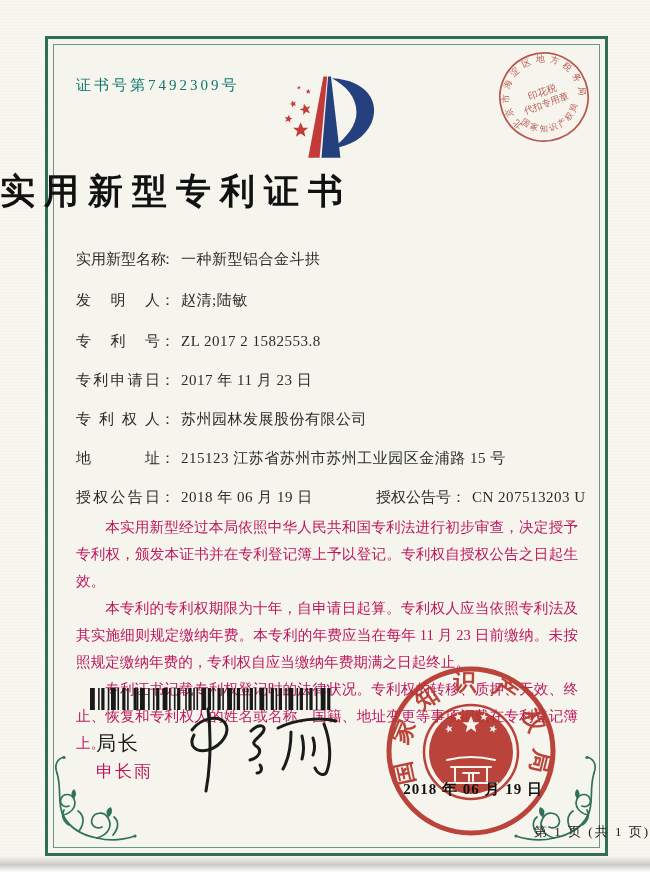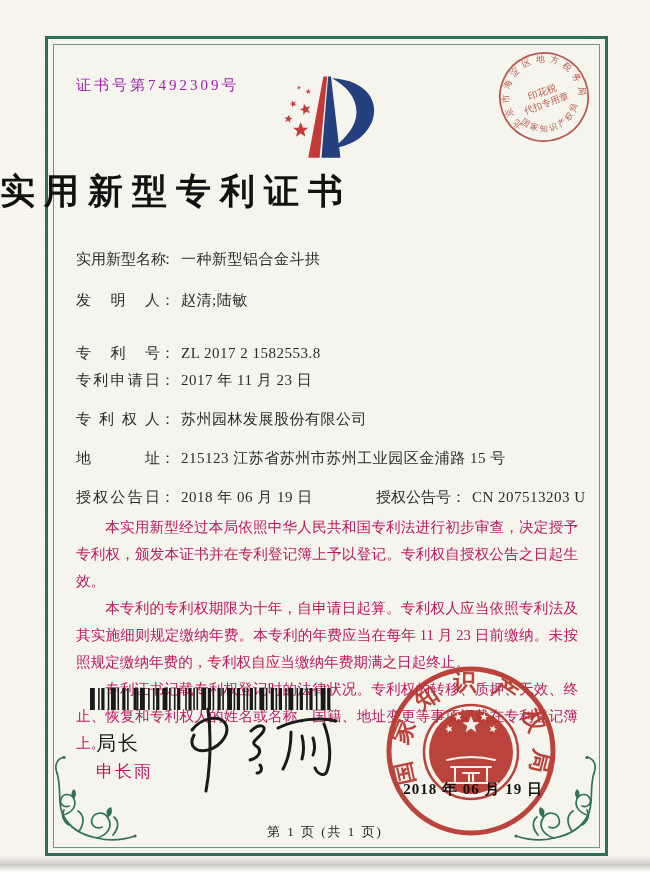--- a/index.html
+++ b/index.html
@@ -7,41 +7,41 @@
         box-shadow:0 2px 6px rgba(0,0,0,.25);}
   .page::before{content:"";position:absolute;inset:0;
         background:repeating-linear-gradient(0deg,rgba(40,90,70,.02) 0 1px,transparent 1px 3px);
         pointer-events:none;}
   .scan-shadow{position:absolute;left:0;right:0;bottom:0;height:16px;
         background:linear-gradient(180deg,rgba(0,0,0,0) 0%,rgba(90,90,88,.28) 55%,rgba(255,255,255,.9) 100%);}
   .frame{position:absolute;left:45px;top:36px;width:557px;height:814px;
         border:3px solid #2f6e57;background:#f6f5ed;}
   .frame-inner{position:absolute;left:5px;top:5px;right:5px;bottom:5px;
         border:1px solid #69977f;pointer-events:none;}
-  .cert-no{position:absolute;left:76px;top:76px;font-size:15px;color:#a21caf;letter-spacing:3px;}
+  .cert-no{position:absolute;left:76px;top:76px;font-size:15px;color:#0f766e;letter-spacing:3px;}
   .logo{position:absolute;left:278px;top:68px;width:104px;height:100px;}
   .title{position:absolute;left:0;top:168px;width:100%;text-align:left;
         font-size:35px;font-weight:700;color:#111;letter-spacing:9px;}
   .fields{position:absolute;left:76px;top:250px;width:500px;font-size:15px;color:#2b2b2b;}
   .frow{position:absolute;left:0;white-space:nowrap;}
   .flabel{display:inline-block;width:5.6em;text-align:justify;text-align-last:justify;vertical-align:top;}
   .fcolon{margin-right:6px;}
   .fval{letter-spacing:.5px;}
   .paras{position:absolute;left:76px;top:514px;width:502px;font-size:14.6px;line-height:27px;
         color:#be185d;text-align:justify;}
   .paras p{margin:0;text-indent:2em;}
   .barcode{position:absolute;left:90px;top:688px;width:242px;height:22px;}
   .director-title{position:absolute;left:96px;top:730px;font-size:20px;color:#1d1d1d;letter-spacing:2px;}
   .director-name{position:absolute;left:96px;top:760px;font-size:17px;color:#be185d;letter-spacing:2px;}
   .signature{position:absolute;left:178px;top:702px;width:170px;height:95px;}
   .seal{position:absolute;left:383px;top:663px;width:176px;height:176px;opacity:.92;}
   .issue-date{position:absolute;left:388px;top:780px;width:170px;text-align:center;
         font-size:15px;font-weight:700;color:#111;letter-spacing:1px;}
   .tax-stamp{position:absolute;left:495px;top:48px;width:98px;height:98px;opacity:.88;}
-  .footer{position:absolute;left:0;top:823px;width:100%;text-align:center;font-size:13px;color:#222;letter-spacing:2px;}
+  .footer{position:absolute;left:0;top:823px;width:100%;text-align:right;font-size:13px;color:#222;letter-spacing:2px;}
   .corner-orn{position:absolute;width:92px;height:92px;}
   .corner-orn.bl{left:49px;top:755px;}
   .corner-orn.br{right:48px;top:755px;transform:scaleX(-1);}
 </style>
 </head>
 <body>
 
 <div class="page">
 
   <div class="frame">
@@ -124,21 +124,21 @@
 
   <div class="title">实用新型专利证书</div>
 
   <div class="fields">
     <div class="frow" style="top:0px">
       <span class="flabel">实用新型名称</span><span class="fcolon">：</span><span class="fval">一种新型铝合金斗拱</span>
     </div>
     <div class="frow" style="top:41px">
       <span class="flabel">发明人</span><span class="fcolon">：</span><span class="fval">赵清;陆敏</span>
     </div>
-    <div class="frow" style="top:94px">
+    <div class="frow" style="top:82px">
       <span class="flabel">专利号</span><span class="fcolon">：</span><span class="fval">ZL 2017 2 1582553.8</span>
     </div>
     <div class="frow" style="top:121px">
       <span class="flabel">专利申请日</span><span class="fcolon">：</span><span class="fval">2017 年 11 月 23 日</span>
     </div>
     <div class="frow" style="top:160px">
       <span class="flabel">专利权人</span><span class="fcolon">：</span><span class="fval">苏州园林发展股份有限公司</span>
     </div>
     <div class="frow" style="top:199px">
       <span class="flabel">地址</span><span class="fcolon">：</span><span class="fval">215123 江苏省苏州市苏州工业园区金浦路 15 号</span>

